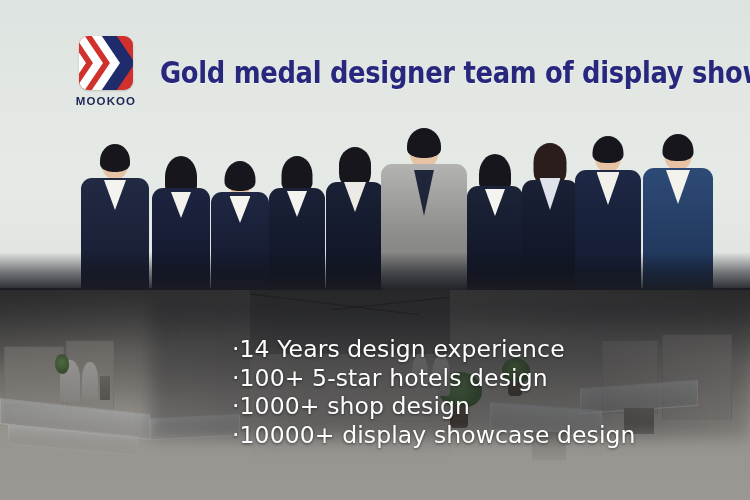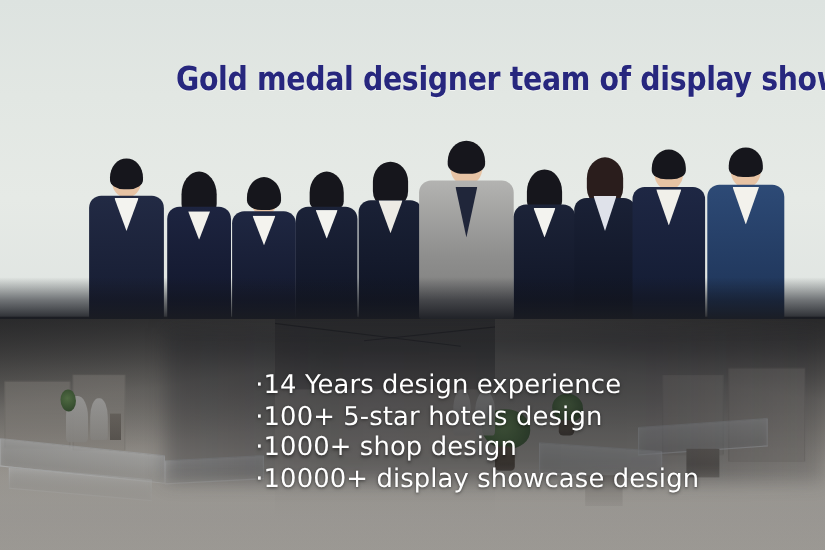--- a/index.html
+++ b/index.html
@@ -223,20 +223,49 @@
     text-shadow:0 1px 3px rgba(0,0,0,.55);
   }
 </style>
 </head>
 <body>
 
 <div id="banner">
 
   <div class="top-section">
 
+    <div class="logo-wrap">
+      <div class="logo-mark">
+        <div class="chev c1">
+            <i class="up"></i>
+            <i class="down"></i>
+          </div>
+        <div class="chev c2">
+            <i class="up"></i>
+            <i class="down"></i>
+          </div>
+        <div class="chev c3">
+            <i class="up"></i>
+            <i class="down"></i>
+          </div>
+        <div class="chev c4">
+            <i class="up"></i>
+            <i class="down"></i>
+          </div>
+        <div class="chev c5">
+            <i class="up"></i>
+            <i class="down"></i>
+          </div>
+        <div class="chev c6">
+            <i class="up"></i>
+            <i class="down"></i>
+          </div>
+      </div>
+      <div class="logo-text">MOOKOO</div>
+    </div>
 
     <div class="headline">Gold medal designer team of display showcase</div>
 
     <div class="team">
 
       <div class="person" style="left:78px; width:74px; height:148px;">
         <div class="hair short" style="width:30px;height:28px;top:2px;"></div>
         <div class="head" style="width:26px;height:31px;top:6px;"></div>
         <div class="neck" style="width:12px;height:12px;top:33px;"></div>
         <div class="body" style="width:68px;height:112px;background:linear-gradient(180deg,#222a44 0%,#151b30 100%);"></div>

